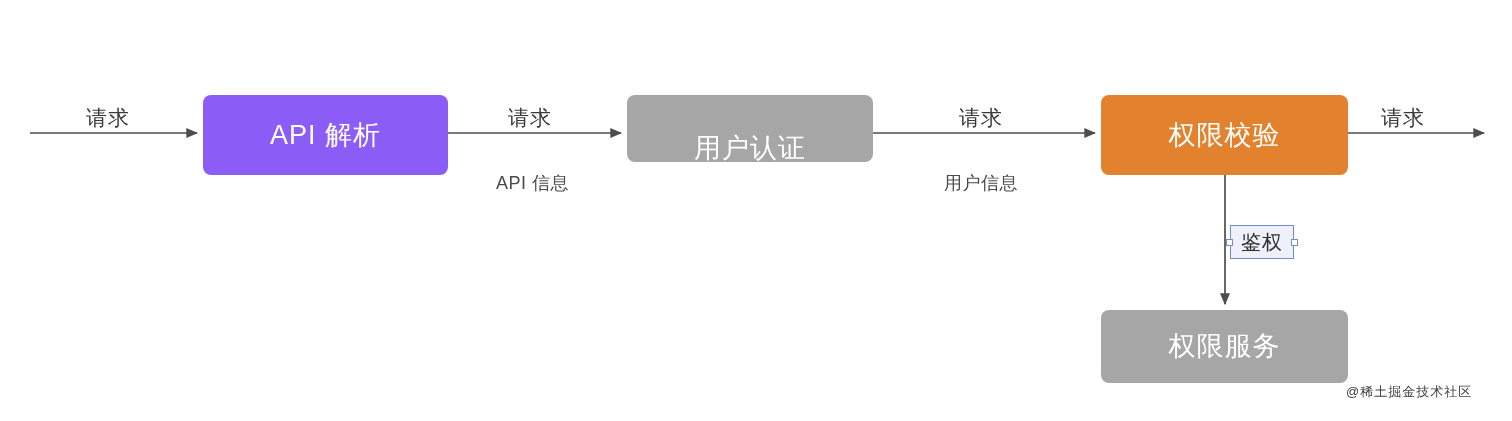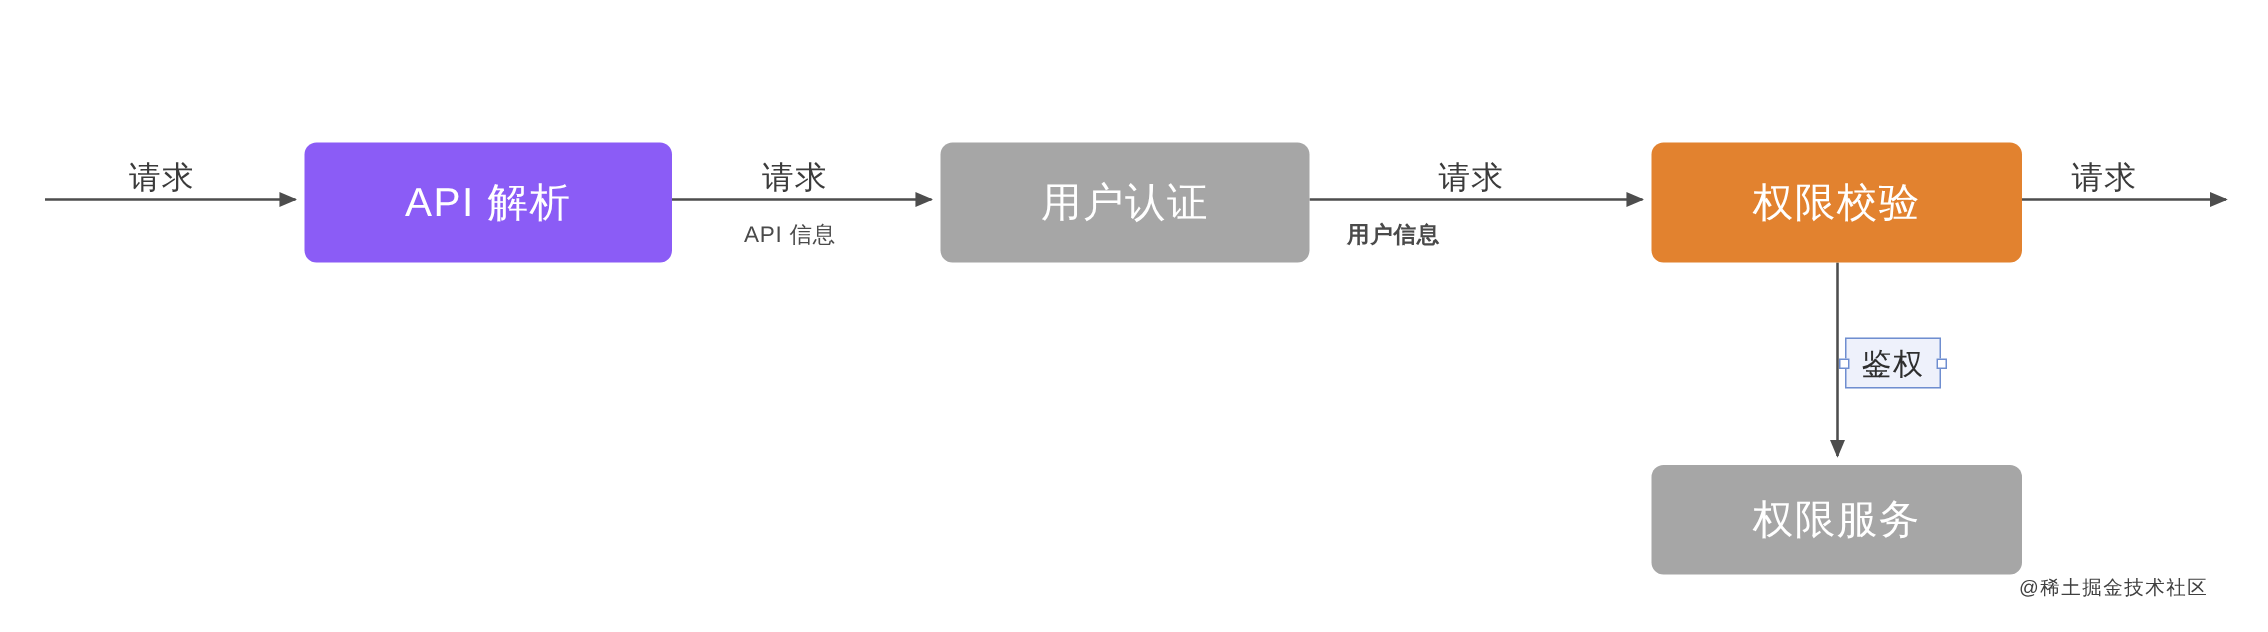--- a/index.html
+++ b/index.html
@@ -37,48 +37,49 @@
     user-select: none;
   }
   .node-label {
     font-size: 27px;
     line-height: 1;
     font-weight: 400;
     color: #ffffff;
     white-space: nowrap;
   }
   #node-api    { left: 203px; top: 95px;  width: 245px; height: 80px; background: #8b5cf6; }
-  #node-auth   { left: 627px; top: 95px;  width: 246px; height: 80px; background: #a6a6a6; }
+  #node-auth   { left: 627px; top: 95px;  width: 246px; height: 67px; background: #a6a6a6; align-items: flex-end; }
   #node-perm   { left: 1101px; top: 95px; width: 247px; height: 80px; background: #e2822f; }
   #node-permsvc{ left: 1101px; top: 310px; width: 247px; height: 73px; background: #a6a6a6; }
 
   
   .edge-label {
     position: absolute;
     white-space: nowrap;
     color: #3b3b3b;
     user-select: none;
   }
   .edge-label.primary {
     font-size: 21px;
     line-height: 1;
     letter-spacing: 1px;
     font-family: Liberation Serif, serif;
   }
   .edge-label.secondary {
-    font-size: 15px;
+    font-size: 18px;
     line-height: 1;
     letter-spacing: 0.5px;
     color: #4a4a4a;
+    margin-top: 25px;
   }
   #lbl-e1-top { left: 86px;  top: 108px; }
   #lbl-e2-top { left: 508px; top: 108px; }
   #lbl-e2-bot { left: 496px; top: 149px; }
   #lbl-e3-top { left: 959px; top: 108px; }
-  #lbl-e3-bot { left: 898px; top: 149px; font-weight: bold; }
+  #lbl-e3-bot { left: 944px; top: 149px; }
   #lbl-e4-top { left: 1381px; top: 108px; }
 
   
   #sel-wrap {
     position: absolute;
     left: 1230px;
     top: 225px;
     width: 64px;
     height: 34px;
     text-decoration: underline;

